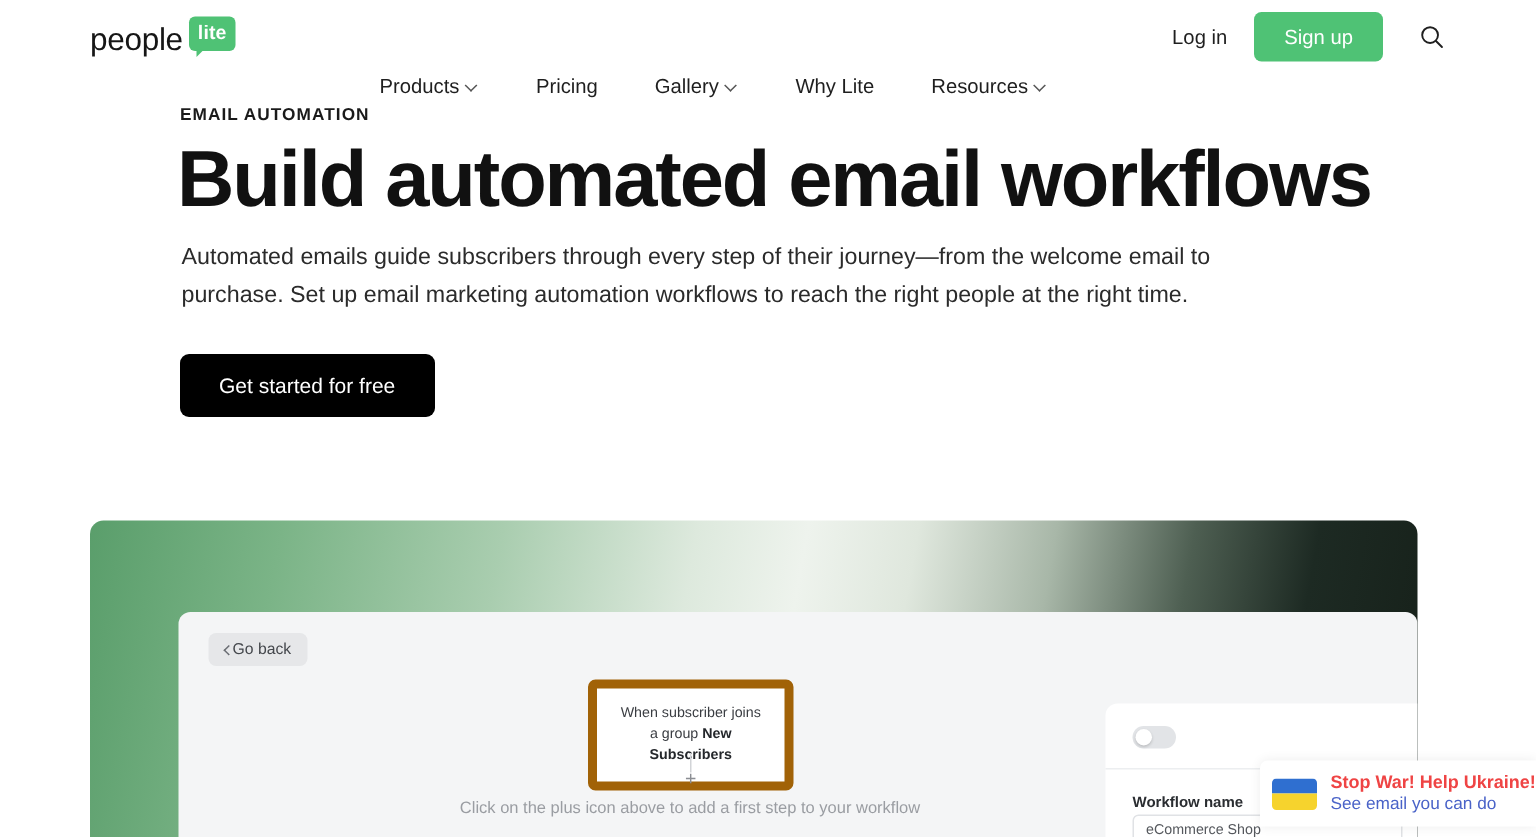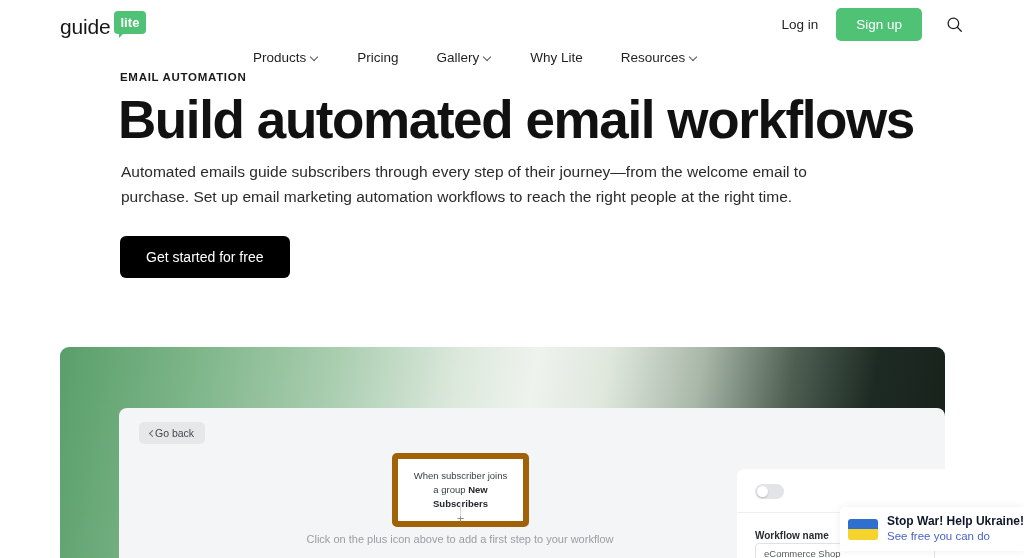--- a/index.html
+++ b/index.html
@@ -232,35 +232,35 @@
     box-shadow: 0 0 8px rgba(0,0,0,0.07);
   }
   .ua-flag {
     width: 30px; height: 21px; border-radius: 3px;
     overflow: hidden; flex: 0 0 auto; margin-right: 9px;
   }
   .ua-flag-top { height: 50%; background: #2f6fd0; }
   .ua-flag-bot { height: 50%; background: #f6d32d; }
   .ua-text { display: flex; flex-direction: column; gap: 2px; }
   .ua-title {
-    font-size: 12px; font-weight: 700; color: #0f172a;
+    font-size: 12px; font-weight: 700; color: #ef4444;
     white-space: nowrap; line-height: 1.1;
   }
   .ua-link {
     font-size: 11.5px; color: #4a63c8; cursor: pointer;
     white-space: nowrap; line-height: 1.1;
   }
 </style>
 </head>
 <body>
 
 <div class="header">
 
   <div class="logo">
-    <span class="logo-mailer">guide</span>
+    <span class="logo-mailer">people</span>
     <span class="logo-lite-bubble">
       <span class="logo-lite">lite</span>
     </span>
   </div>
 
   <nav class="nav">
     <div class="nav-item">
       <span>Products</span>
       <span class="chev"></span>
     </div>
@@ -330,15 +330,15 @@
   </div>
 </div>
 
 <div class="ua-banner">
   <div class="ua-flag">
     <div class="ua-flag-top"></div>
     <div class="ua-flag-bot"></div>
   </div>
   <div class="ua-text">
     <div class="ua-title">Stop War! Help Ukraine!</div>
-    <div class="ua-link">See free you can do</div>
+    <div class="ua-link">See email you can do</div>
   </div>
 </div>
 
 </body></html>

